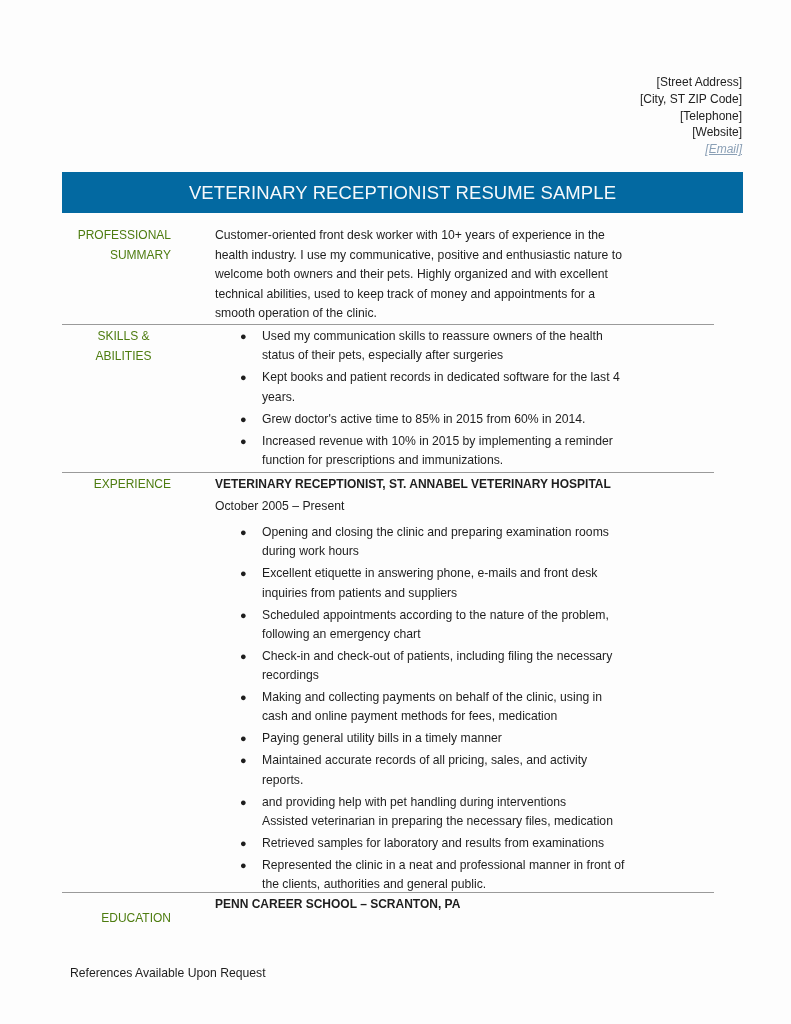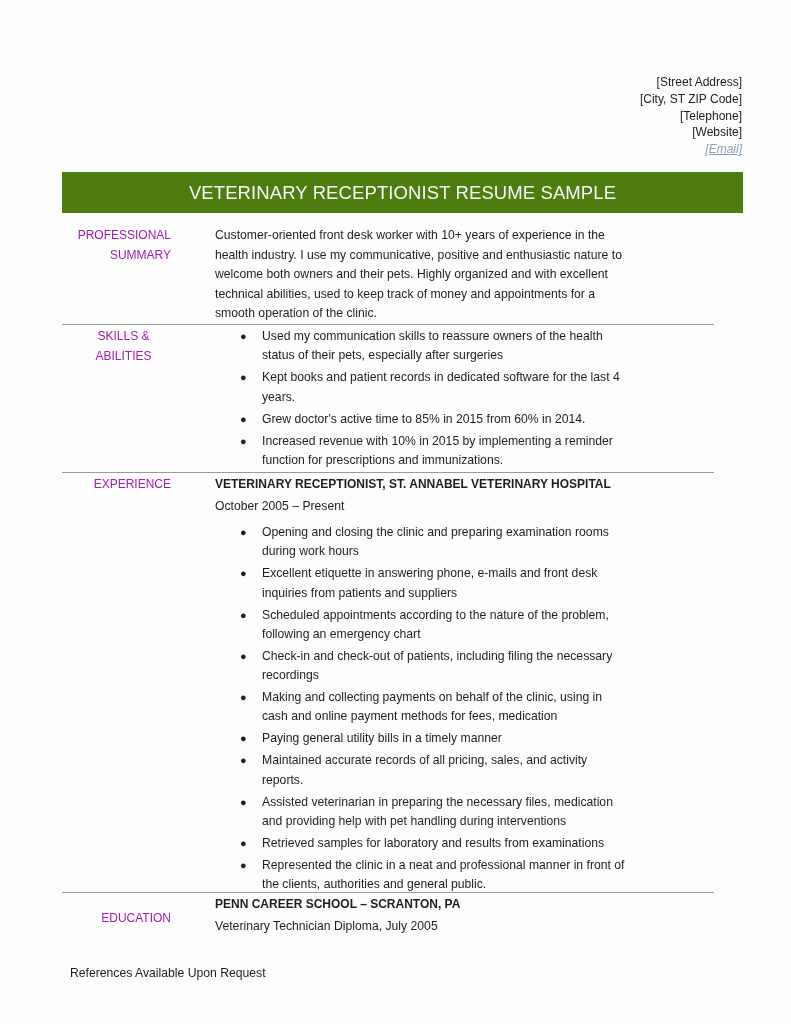--- a/index.html
+++ b/index.html
@@ -29,21 +29,21 @@
     font-style: italic;
     color: #8a9fb5;
     text-decoration: underline;
   }
   .title-band {
     position: absolute;
     left: 62px;
     top: 172px;
     width: 681px;
     height: 41px;
-    background: #4d7c0f;
+    background: #0369a1;
     display: flex;
     align-items: center;
     justify-content: center;
   }
   .title-band h1 {
     margin: 0;
     font-weight: normal;
     font-size: 18.5px;
     color: #f7f9fb;
     letter-spacing: 0.1px;
@@ -51,21 +51,21 @@
   .section {
     position: absolute;
     left: 62px;
     width: 652px;
   }
   .section-label {
     position: absolute;
     left: 0;
     width: 109px;
     text-align: right;
-    color: #a21caf;
+    color: #4d7c0f;
     font-size: 12px;
     line-height: 19.5px;
     text-transform: uppercase;
   }
   .section-label.left {
     text-align: center;
     left: 7px;
   }
   .section-body {
     position: absolute;
@@ -203,39 +203,38 @@
           <span class="dot">●</span>
           <div>Paying general utility bills in a timely manner</div>
         </li>
       <li>
           <span class="dot">●</span>
           <div>Maintained accurate records of all pricing, sales, and activity</div>
           <div>reports.</div>
         </li>
       <li>
           <span class="dot">●</span>
+          <div>and providing help with pet handling during interventions</div>
           <div>Assisted veterinarian in preparing the necessary files, medication</div>
-          <div>and providing help with pet handling during interventions</div>
         </li>
       <li>
           <span class="dot">●</span>
           <div>Retrieved samples for laboratory and results from examinations</div>
         </li>
       <li>
           <span class="dot">●</span>
           <div>Represented the clinic in a neat and professional manner in front of</div>
           <div>the clients, authorities and general public.</div>
         </li>
     </ul>
   </div>
 </div>
 
 <div class="divider" style="top:892px;"></div>
 
 <div class="section" style="top:895px;height:40px;">
   <div class="section-label" style="top:14px;">EDUCATION</div>
   <div class="section-body" style="top:0;">
     <div class="job-title">PENN CAREER SCHOOL – SCRANTON, PA</div>
-    <div style="margin-top:2px;">Veterinary Technician Diploma, July 2005</div>
   </div>
 </div>
 
 <div class="refs">References Available Upon Request</div>
 
 </body></html>

